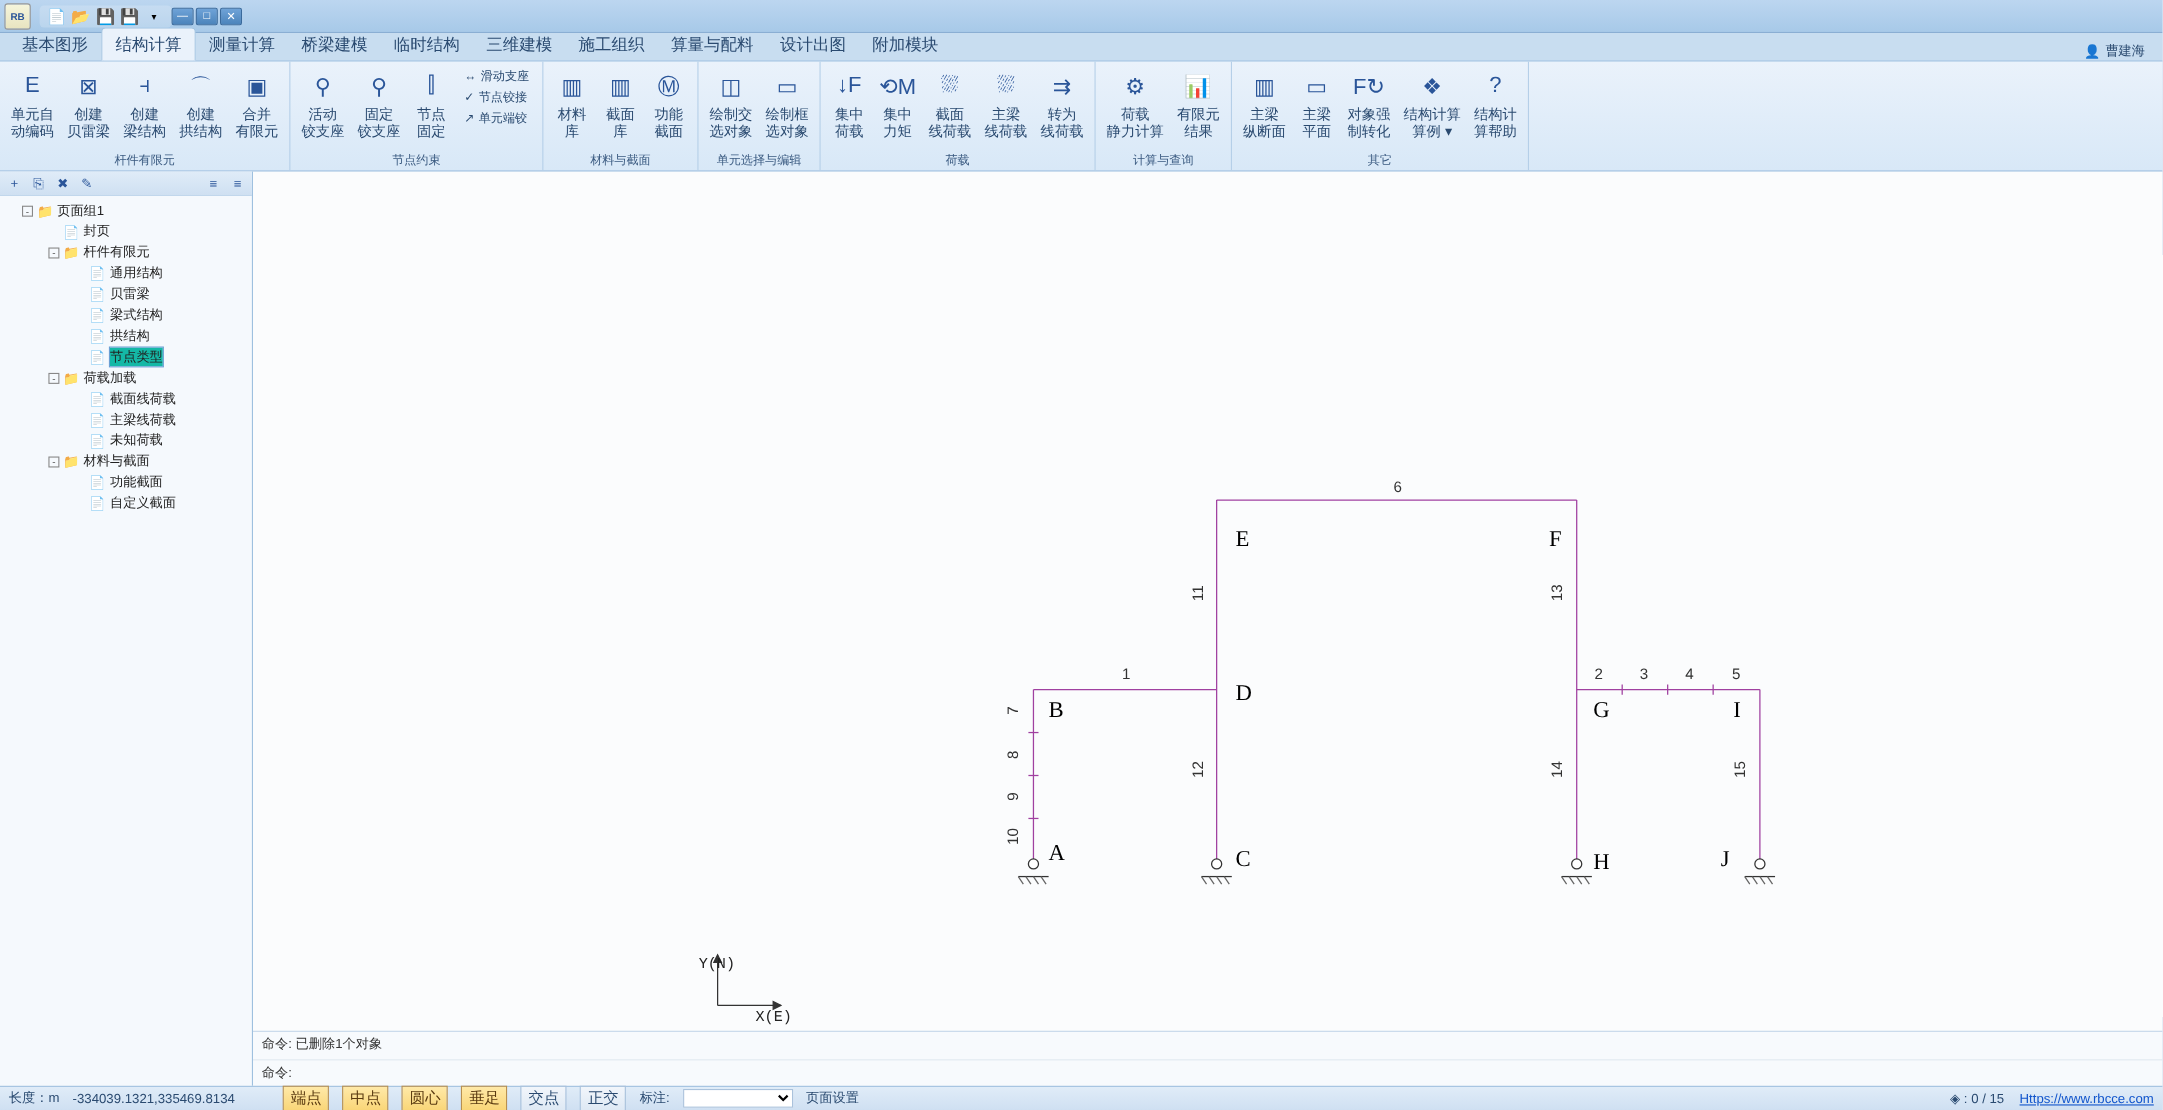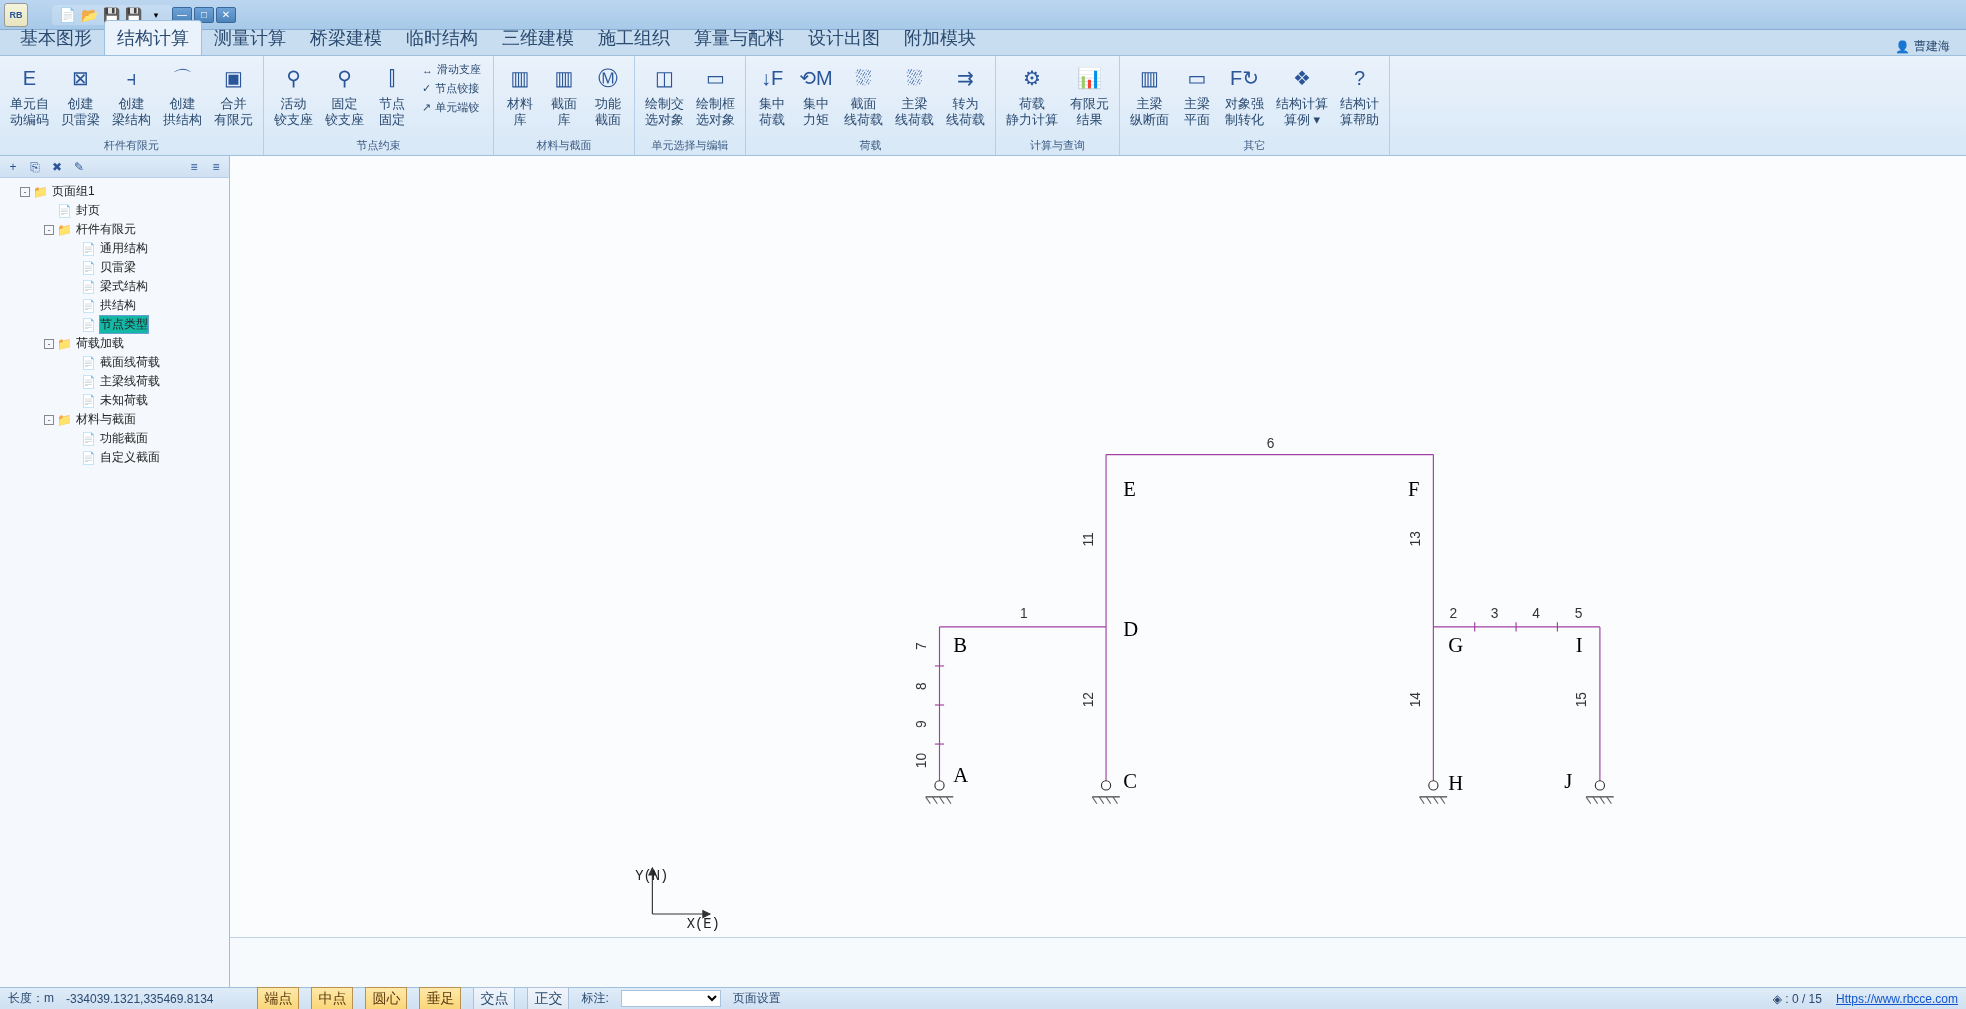--- a/index.html
+++ b/index.html
@@ -1,29 +1,29 @@
 <!DOCTYPE html>
 <html><head>
 <meta charset="utf-8">
 <style>
 * { margin: 0; padding: 0; box-sizing: border-box; font-family: "Microsoft YaHei", Arial, sans-serif; }
 body { background: #c3d6ed; font-size: 12px; overflow: hidden; }
 
 
 .title-bar { height: 30px; background: linear-gradient(#bcd6f0, #a7c9e8); display: flex; align-items: center; padding: 0 4px; border-bottom: 1px solid #8aaed3; }
-.app-icon { width: 24px; height: 24px; background: linear-gradient(#f5f5dc,#e8e4c0); border: 1px solid #999; border-radius: 3px; display: flex; align-items: center; justify-content: center; font-size: 9px; font-weight: bold; color: #2a5599; margin-right: 24px; }
+.app-icon { width: 24px; height: 24px; background: linear-gradient(#f5f5dc,#e8e4c0); border: 1px solid #999; border-radius: 3px; display: flex; align-items: center; justify-content: center; font-size: 9px; font-weight: bold; color: #2a5599; margin-right: 8px; }
 .qat { display: flex; gap: 6px; padding: 2px 8px; background: rgba(255,255,255,0.2); border-radius: 4px; }
 .qat-btn { width: 16px; height: 16px; display: flex; align-items: center; justify-content: center; font-size: 14px; }
 .title-text { flex: 1; text-align: center; color: #5a7fa8; font-size: 12px; }
 .win-controls { display: flex; gap: 2px; }
 .win-btn { width: 20px; height: 16px; background: linear-gradient(#6fa3d8,#4c84bb); border: 1px solid #3a6a9c; border-radius: 2px; color: white; display: flex; align-items: center; justify-content: center; font-size: 10px; }
 
 
 .ribbon-tabs { height: 26px; background: #c8ddf0; display: flex; align-items: flex-end; padding: 0 8px; border-bottom: 1px solid #9ec0df; }
-.ribbon-tab { padding: 5px 12px; font-size: 18px; color: #2a4a70; cursor: pointer; border-radius: 4px 4px 0 0; }
+.ribbon-tab { padding: 5px 12px; font-size: 15px; color: #2a4a70; cursor: pointer; border-radius: 4px 4px 0 0; }
 .ribbon-tab.active { background: #eaf2fb; border: 1px solid #9ec0df; border-bottom: none; }
 .user-area { margin-left: auto; display: flex; align-items: center; gap: 4px; color: #2a4a70; padding-right: 8px; }
 
 
 .ribbon-panel { height: 100px; background: linear-gradient(#eaf2fb,#d8e8f7); display: flex; border-bottom: 1px solid #9ec0df; }
 .ribbon-group { border-right: 1px solid #b5cfe8; display: flex; flex-direction: column; padding: 3px 6px 0 6px; }
 .ribbon-group-buttons { display: flex; gap: 4px; flex: 1; align-items: flex-start; }
 .ribbon-group-label { text-align: center; font-size: 11px; color: #3a5a80; padding: 2px 0; }
 .ribbon-btn { display: flex; flex-direction: column; align-items: center; padding: 3px 4px; min-width: 40px; cursor: pointer; border-radius: 3px; }
 .ribbon-icon { width: 32px; height: 32px; display: flex; align-items: center; justify-content: center; font-size: 20px; color: #2a5599; }
@@ -445,20 +445,25 @@
           <line x1="260" y1="660" x2="260" y2="620"></line>
             <path d="M260 620 l-3 6 l6 0 z" fill="#333"></path>
           <line x1="260" y1="660" x2="310" y2="660"></line>
             <path d="M310 660 l-6 -3 l0 6 z" fill="#333"></path>
         </g>
         <text class="axis-lbl" x="245" y="630">Y(N)</text>
         <text class="axis-lbl" x="290" y="672">X(E)</text>
       </svg>
     </div>
     <div class="cmd-area">
+      <div class="cmd-line1">命令: 已删除1个对象</div>
+      <div class="cmd-line2">
+        <span>命令:</span>
+        <input class="cmd-input" type="text" style="">
+      </div>
     </div>
   </div>
 </div>
 
 <div class="status-bar">
   <span>长度：m</span>
   <span>-334039.1321,335469.8134</span>
   <span style="width:20px"></span>
   <span class="snap-btn">端点</span>
   <span class="snap-btn">中点</span>

